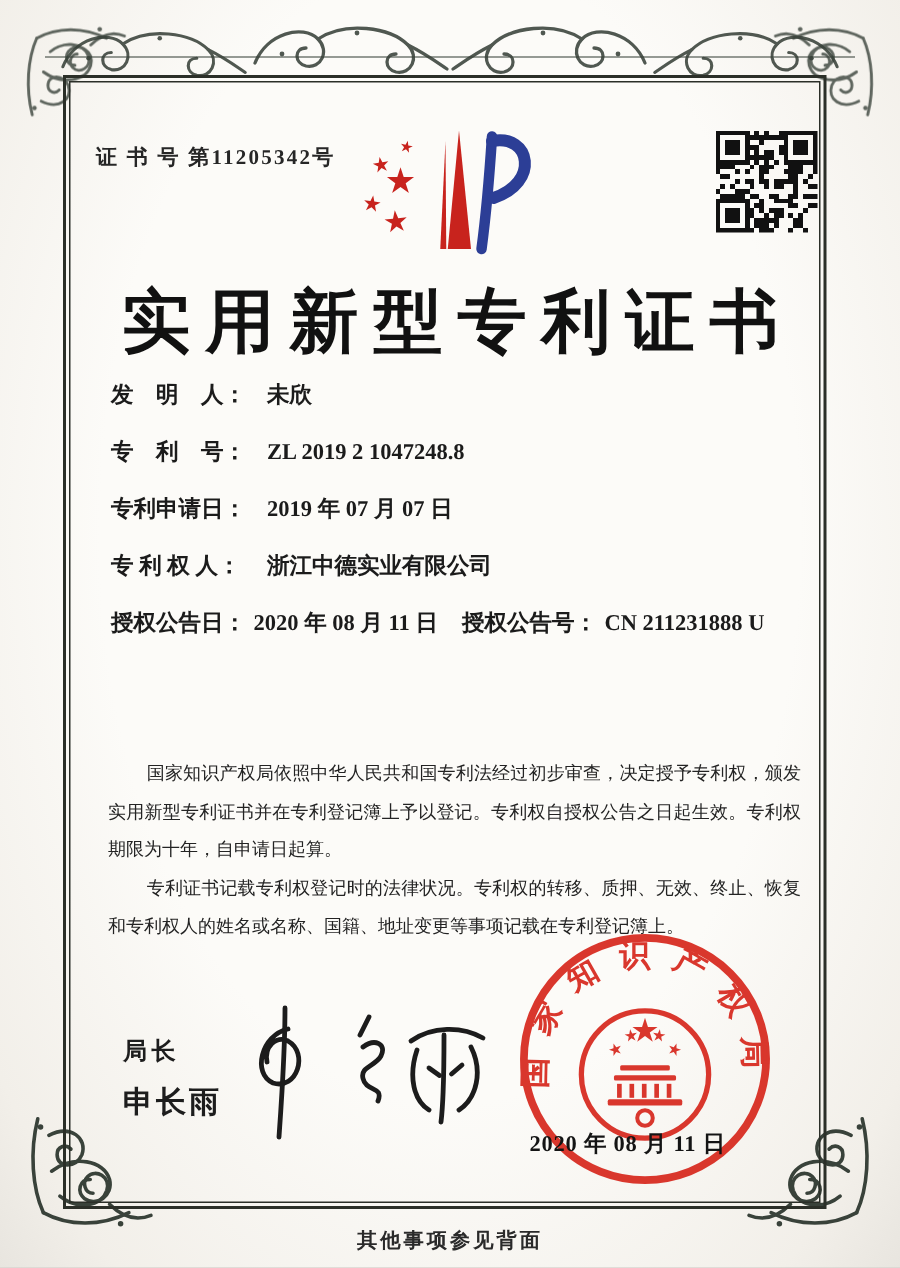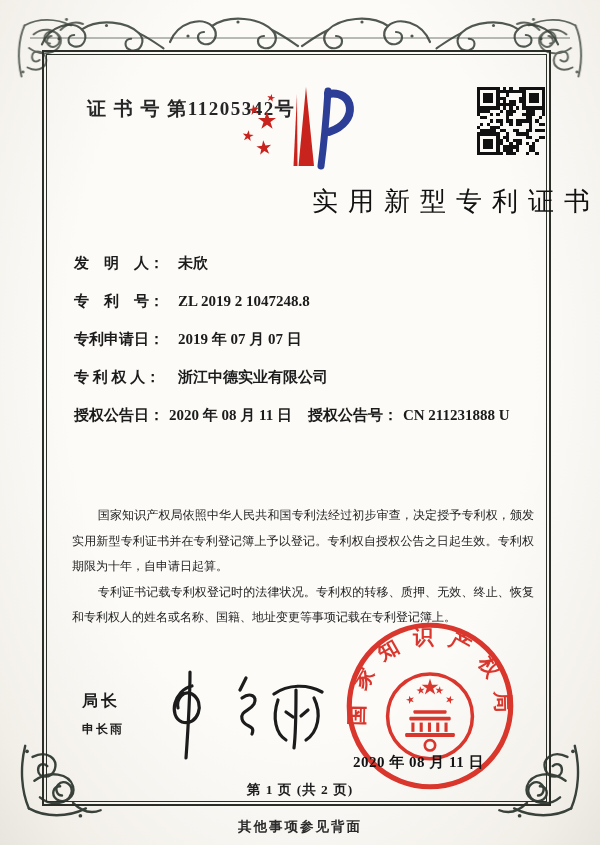--- a/index.html
+++ b/index.html
@@ -18,29 +18,29 @@
     position:absolute; left:42px; top:50px; width:509px; height:756px;
     border:2.4px solid #2b2f28;
   }
   .frame::before{
     content:""; position:absolute; inset:2px; border:1px solid #2b2f28;
   }
   
   .border-art{ position:absolute; left:0; top:0; width:600px; height:845px; pointer-events:none; }
   
   .cert-no{
-    position:absolute; left:87px; top:96px;
-    font-size:19px; font-weight:bold; letter-spacing:1.5px; color:#262626;
+    position:absolute; left:64px; top:96px;
+    font-size:14px; font-weight:bold; letter-spacing:1.5px; color:#262626;
     white-space:nowrap;
   }
   .logo{ position:absolute; left:240px; top:82px; width:120px; height:92px; }
   .qr{ position:absolute; left:477px; top:87px; width:68px; height:68px; }
   .title{
-    position:absolute; left:0; right:0; top:184px; text-align:right;
-    font-size:26px; font-weight:normal; letter-spacing:10px; color:#111;
+    position:absolute; left:0; right:0; top:184px; text-align:center;
+    font-size:46px; font-weight:bold; letter-spacing:10px; color:#111;
     text-indent:10px; 
   }
   
   .fields{ position:absolute; left:74px; top:254px; width:470px; }
   .row{ height:22px; margin-bottom:16px; font-size:15px; font-weight:bold; white-space:nowrap; color:#1b1b1b;}
   .row .lbl{ display:inline-block; min-width:99px; }
   .row .val{ margin-left:5px; }
   .row.addr{ margin-bottom:15px; }
   .row.grant{ display:flex; }
   .row.grant .pair{ white-space:nowrap; }
@@ -48,21 +48,21 @@
   .row.grant .lbl{ min-width:0; }
   
   .paras{
     position:absolute; left:72px; top:503px; width:462px;
     font-size:12px; line-height:25.5px; color:#232323; font-weight:500;
     text-align:justify;
   }
   .paras p{ text-indent:2.15em; }
   
   .director-title{ position:absolute; left:82px; top:691px; font-size:16px; font-weight:bold; letter-spacing:3px;}
-  .director-name{ position:absolute; left:82px; top:721px; font-size:12px; font-weight:bold; letter-spacing:2px;}
+  .director-name{ position:absolute; left:82px; top:721px; font-size:20px; font-weight:bold; letter-spacing:2px;}
   .signature{ position:absolute; left:146px; top:662px; width:200px; height:104px; }
   
   .seal{ position:absolute; left:341px; top:617px; width:178px; height:178px; opacity:.93; }
   .seal-date{
     position:absolute; left:353px; top:753px; font-size:15px; font-weight:bold;
     letter-spacing:.5px; color:#141414; white-space:nowrap;
   }
   
   .page-note{ position:absolute; left:0; right:0; top:781px; text-align:center; font-size:13.5px; font-weight:bold; letter-spacing:1px;}
   .back-note{ position:absolute; left:0; right:0; top:818px; text-align:center; font-size:13.5px; font-weight:bold; letter-spacing:2px; color:#2a2a2a;}
@@ -444,16 +444,15 @@
         <rect x="92" y="102" width="3" height="9"></rect>
         <rect x="100" y="102" width="3" height="9"></rect>
         <rect x="62" y="112" width="48" height="4" rx="1.2"></rect>
       </g>
       <circle cx="86" cy="124" r="5" fill="none" stroke="var(--seal-red)" stroke-width="2.6"></circle>
     </g>
   </svg>
 
   <div class="seal-date">2020 年 08 月 11 日</div>
 
-  <div class="page-note">第 1 页 (共 2 页)</div>
   <div class="back-note">其他事项参见背面</div>
 
 </div>
 
 </body></html>

